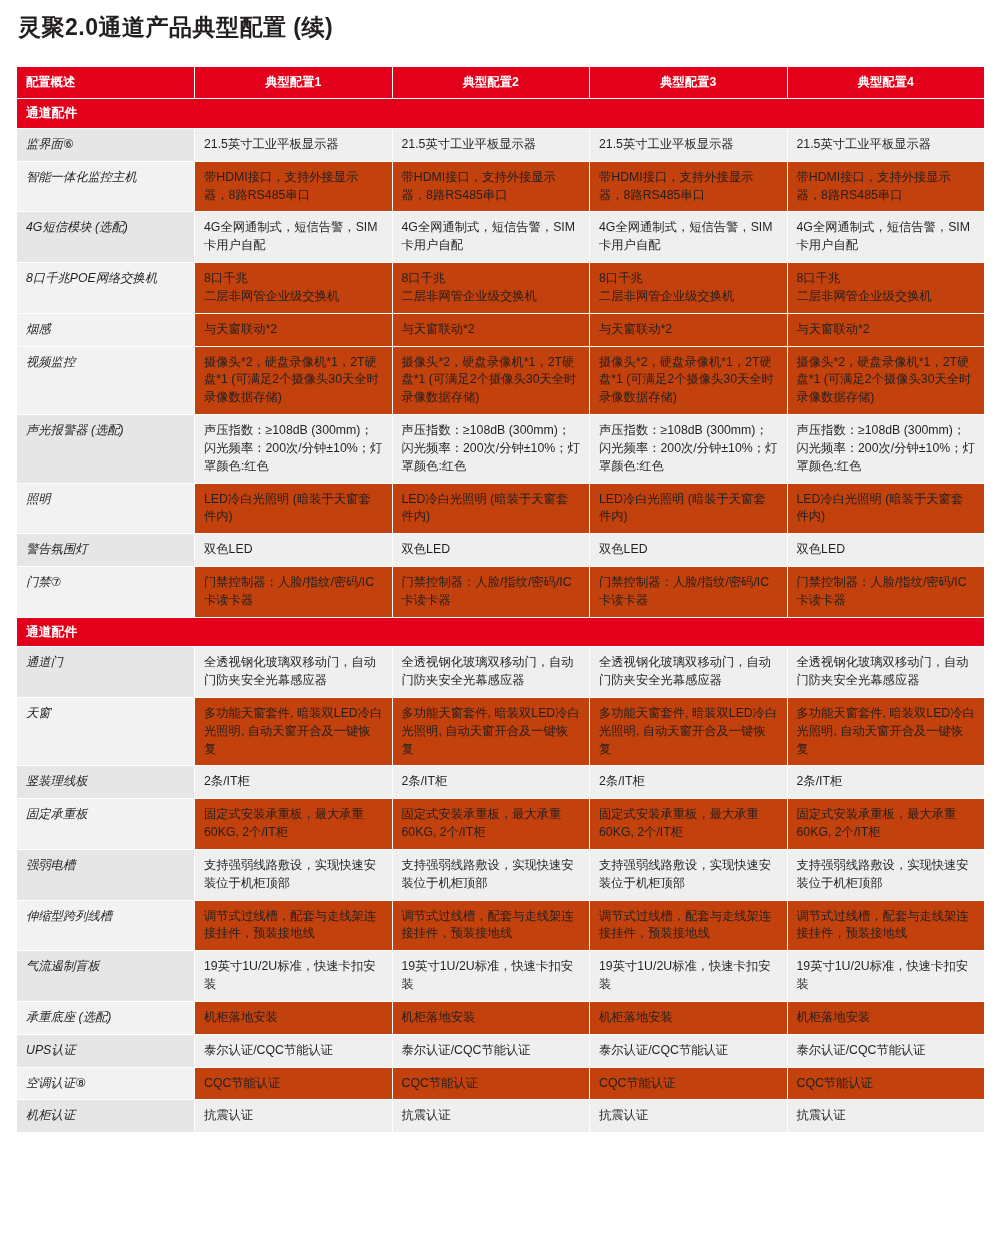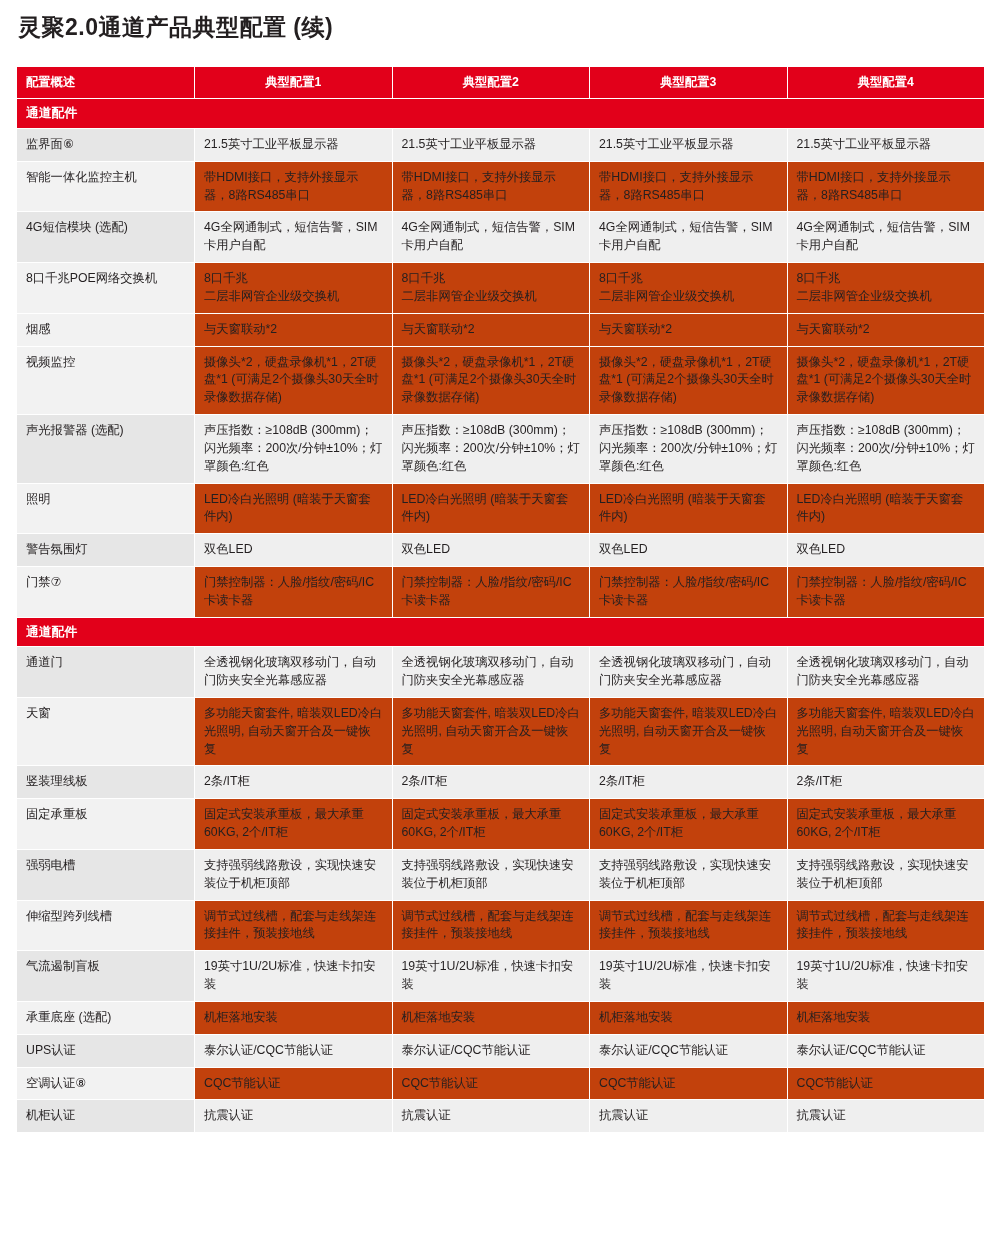--- a/index.html
+++ b/index.html
@@ -60,20 +60,21 @@
     font-weight: bold;
     font-size: 12.8px;
     padding: 5px 9px;
   }
   tr.shade td { background: #efefef; }
   tr.plain td { background: #c2410c; }
   td.label {
     background: #efefef;
     font-weight: normal;
     color: #231f20;
+    font-style: italic;
   }
   tr.shade td.label { background: #e6e6e6; }
   tr.plain td.label { background: #f2f2f2; }
 </style>
 </head>
 <body>
 
 <div class="page">
 
   <h1 class="page-title">灵聚2.0通道产品典型配置 (续)</h1>

